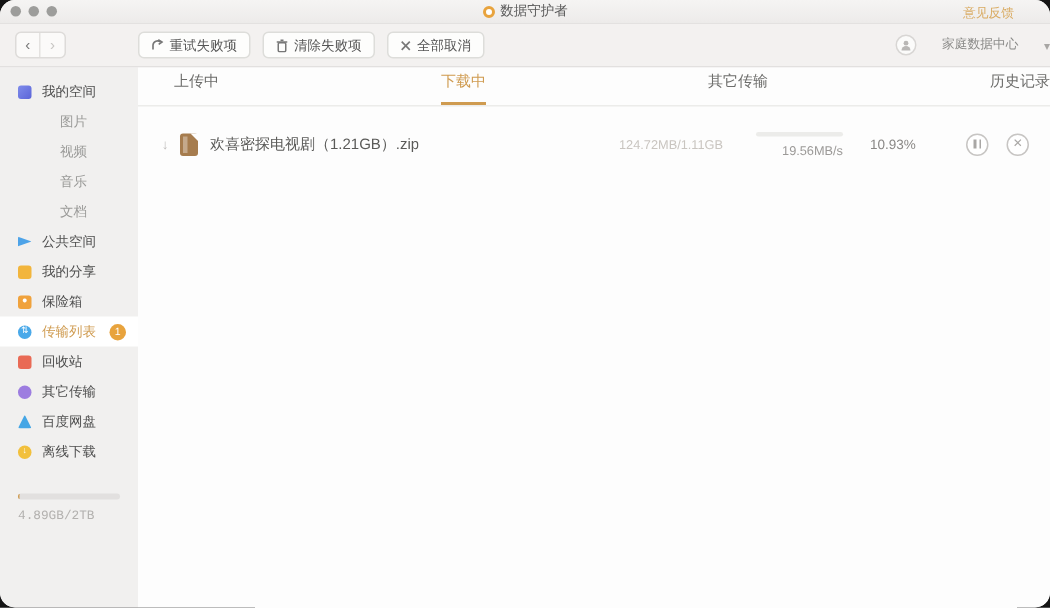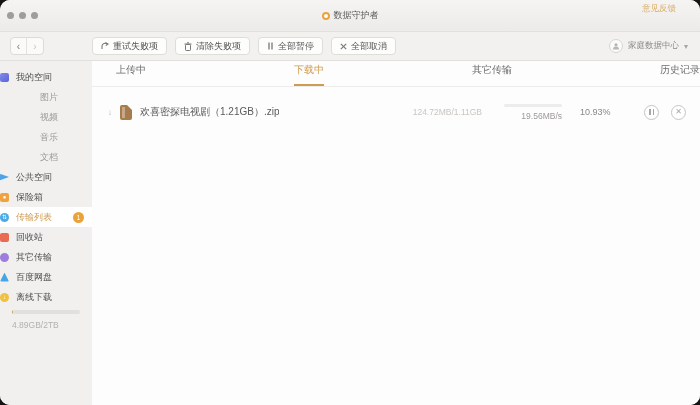--- a/index.html
+++ b/index.html
@@ -1,56 +1,56 @@
 <!DOCTYPE html>
 <html><head>
 <meta charset="utf-8">
 <style>
   * { margin:0; padding:0; box-sizing:border-box; }
   html,body { width:700px; height:405px; background:#141414; font-family:"Liberation Sans","DejaVu Sans",sans-serif; }
   .window { position:absolute; inset:0; width:700px; height:405px; border-radius:10px; overflow:hidden;
             background:#fdfdfd; display:flex; flex-direction:column; }
 
   
-  .titlebar { height:32px; background:linear-gradient(#f5f4f3,#edebea); display:flex; align-items:center;
+  .titlebar { height:16px; background:linear-gradient(#f5f4f3,#edebea); display:flex; align-items:center;
               position:relative; flex:0 0 auto; border-bottom:1px solid #e3e1e0; }
   .traffic { display:flex; gap:5px; margin-left:7px; }
   .tl { width:7px; height:7px; border-radius:50%; background:#9d9d9b; }
   .title-wrap { position:absolute; left:0; right:0; top:0; bottom:0; display:flex; align-items:center; justify-content:center; gap:4px; pointer-events:none; }
   .app-logo { width:8px; height:8px; border-radius:50%; border:2px solid #e8a33d; background:#fff; }
   .title-text { font-size:9px; color:#5a5a5a; }
   .feedback { position:absolute; right:24px; top:3px; font-size:8.5px; color:#d9ab62; cursor:pointer; }
 
   
   .toolbar { height:29px; background:#f3f1f0; border-bottom:1px solid #e2e0df; display:flex; align-items:center; flex:0 0 auto; }
   .nav { display:flex; margin-left:10px; border:1px solid #dddbd9; border-radius:4px; overflow:hidden; background:#fbfaf9; }
   .nav-btn { width:16px; height:16px; display:flex; align-items:center; justify-content:center; font-size:10px; cursor:pointer; }
   .nav-back { color:#7a7a7a; border-right:1px solid #e4e2e0; }
   .nav-fwd { color:#c8c6c4; }
   .tb-buttons { display:flex; gap:8px; margin-left:48px; }
   .tb-btn { display:flex; align-items:center; gap:4px; background:#fdfdfc; border:1px solid #ddddda; border-radius:4px;
             height:18px; padding:0 8px; font-size:9px; color:#565656; cursor:pointer; white-space:nowrap; }
   .tb-btn svg { display:block; }
-  .account { margin-left:auto; margin-right:12px; display:flex; align-items:center; gap:5px; cursor:pointer; }
+  .account { margin-left:auto; display:flex; align-items:center; gap:17px; cursor:pointer; }
   .avatar { width:14px; height:14px; border-radius:50%; background:#fbfbfa; border:1px solid #d8d6d4; display:flex; align-items:center; justify-content:center; }
   .account-label { font-size:8.5px; color:#8a8a88; }
   .account-chev { font-size:8px; color:#a8a6a4; }
 
   
   .app-body { flex:1; display:flex; min-height:0; }
   .sidebar { width:92px; background:#f1f0ef; display:flex; flex-direction:column; padding-top:6px; flex:0 0 auto; }
-  .sb-item { height:20px; display:flex; align-items:center; font-size:9px; color:#4e4e4e; cursor:pointer; position:relative; }
+  .sb-item { height:20px; display:flex; align-items:center; padding-left:12px; font-size:9px; color:#4e4e4e; cursor:pointer; position:relative; }
   .sb-item .sb-ic { width:9px; height:9px; border-radius:2px; margin-right:7px; flex:0 0 auto; position:relative; }
   .sb-sub { padding-left:40px; color:#9a9a98; }
   .sb-active { background:#ffffff; color:#cf9b50; }
   .badge { margin-left:auto; margin-right:8px; min-width:11px; height:11px; border-radius:6px; background:#e8a33d;
            color:#fff; font-size:7px; display:flex; align-items:center; justify-content:center; padding:0 2px; }
   .sb-ic.round { border-radius:50%; }
   .sb-ic .mark { position:absolute; inset:0; display:flex; align-items:center; justify-content:center; color:#fff; font-size:6px; line-height:1; }
-  .storage { margin-top:auto; margin-bottom:73px; padding:2px 12px; }
+  .storage { margin-top:auto; margin-bottom:54px; padding:2px 12px;font-family:Liberation Mono, monospace; }
   .storage-bar { height:4px; border-radius:2px; background:#e2e0df; overflow:hidden; margin-bottom:6px; }
   .storage-fill { height:100%; background:#cf9b50; border-radius:2px; }
   .storage-label { font-size:8.5px; color:#b3b1af; }
 
   
   .main { flex:1; background:#fdfdfd; display:flex; flex-direction:column; min-width:0; }
   .tabbar { height:26px; display:flex; align-items:flex-end; gap:26px; padding-left:24px; border-bottom:1px solid #ececea; flex:0 0 auto;justify-content:space-between; }
   .tab { font-size:10px; color:#6d6d6b; padding-bottom:7px; cursor:pointer; border-bottom:2px solid transparent; }
   .tab.active { color:#cf9b50; border-bottom-color:#cf9b50; }
 
@@ -110,29 +110,20 @@
           <svg width="8" height="9" viewBox="0 0 8 9">
               <rect x="1.5" y="2.5" width="5" height="6" rx="0.8" fill="none" stroke="#777" stroke-width="1"></rect>
               <line x1="0.5" y1="2" x2="7.5" y2="2" stroke="#777" stroke-width="1"></line>
               <line x1="3" y1="0.8" x2="5" y2="0.8" stroke="#777" stroke-width="1"></line>
             </svg>
         </span>
         <span>清除失败项</span>
       </button>
       <button class="tb-btn">
         <span>
-          <svg width="7" height="8" viewBox="0 0 7 8">
-              <line x1="2" y1="0.5" x2="2" y2="7.5" stroke="#777" stroke-width="1.3"></line>
-              <line x1="5" y1="0.5" x2="5" y2="7.5" stroke="#777" stroke-width="1.3"></line>
-            </svg>
-        </span>
-        <span>全部暂停</span>
-      </button>
-      <button class="tb-btn">
-        <span>
           <svg width="7" height="7" viewBox="0 0 7 7">
               <line x1="0.8" y1="0.8" x2="6.2" y2="6.2" stroke="#777" stroke-width="1.1"></line>
               <line x1="6.2" y1="0.8" x2="0.8" y2="6.2" stroke="#777" stroke-width="1.1"></line>
             </svg>
         </span>
         <span>全部取消</span>
       </button>
     </div>
     <div class="account">
       <span class="avatar">
@@ -163,20 +154,24 @@
           <span>音乐</span>
         </div>
       <div class="sb-item sb-sub">
           <span>文档</span>
         </div>
       <div class="sb-item">
         <span class="sb-ic" style="background:#4da3e8;clip-path:polygon(0 15%,100% 50%,0 85%)"></span>
         <span>公共空间</span>
       </div>
       <div class="sb-item">
+        <span class="sb-ic" style="background:#f2b53c"></span>
+        <span>我的分享</span>
+      </div>
+      <div class="sb-item">
         <span class="sb-ic" style="background:#f0a23c">
             <span class="mark">●</span>
           </span>
         <span>保险箱</span>
       </div>
       <div class="sb-item sb-active">
         <span class="sb-ic round" style="background:#4aa9e9">
             <span class="mark">⇅</span>
           </span>
         <span>传输列表</span>

